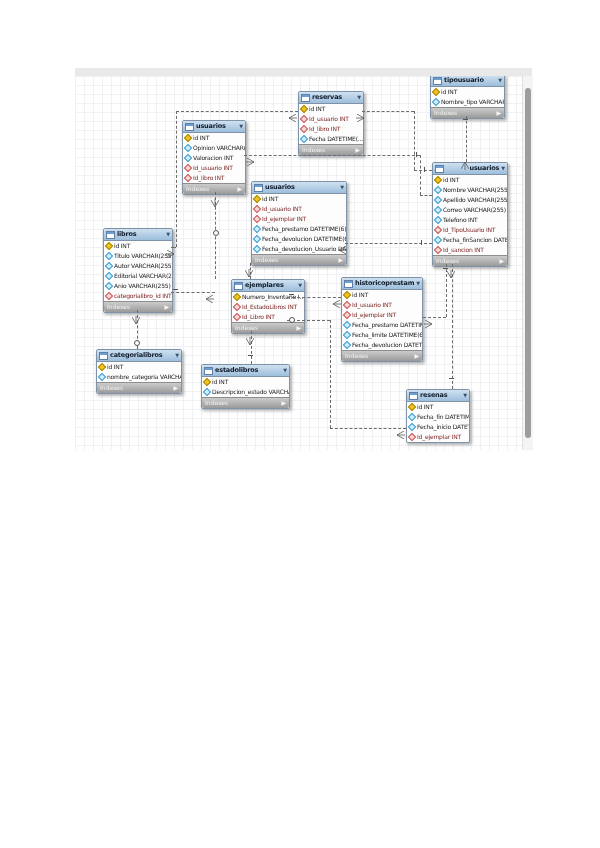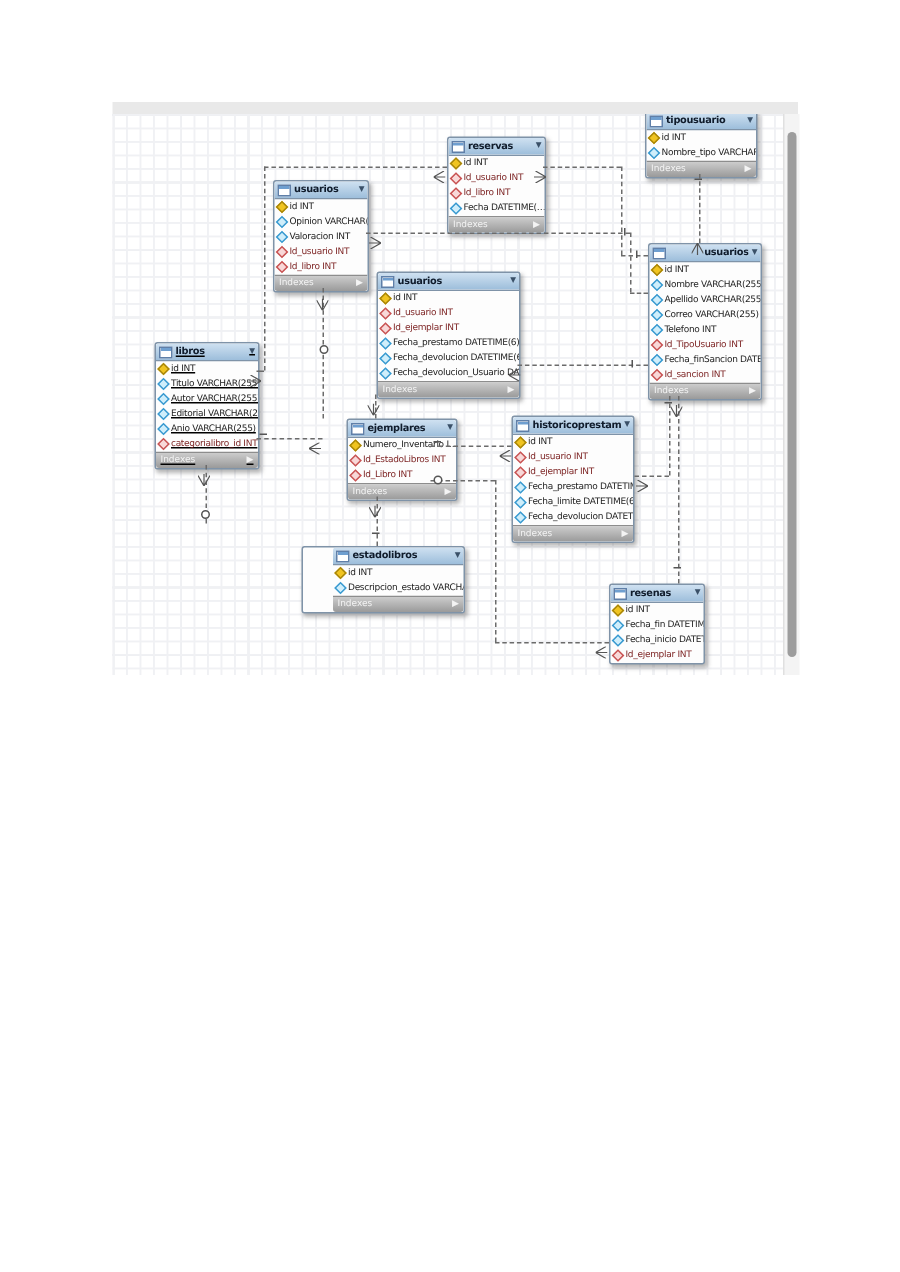--- a/index.html
+++ b/index.html
@@ -210,21 +210,21 @@
         </div>
         <div class="trow">
           <span class="di d-col"></span>
           <span>Fecha_devolucion_Usuario DATETIME(6)</span>
         </div>
         <div class="tfoot">
           <span>Indexes</span>
           <span>▶</span>
         </div>
       </div>
-      <div class="tbl" style="left: 28px; top: 152px; width: 68px; text-decoration: underline;">
+      <div class="tbl" style="left: 28px; top: 152px; width: 68px;">
         <div class="thead">
           <span class="tbl-icon"></span>
           <span class="tname">libros</span>
           <span class="arrow">▼</span>
         </div>
         <div class="trow">
           <span class="di d-pk"></span>
           <span>id INT</span>
         </div>
         <div class="trow">
@@ -303,21 +303,40 @@
         </div>
         <div class="trow">
           <span class="di d-col"></span>
           <span>Fecha_devolucion DATETIME…</span>
         </div>
         <div class="tfoot">
           <span>Indexes</span>
           <span>▶</span>
         </div>
       </div>
-      <div class="tbl" style="left: 126px; top: 288px; width: 87px; padding-left: 20px;">
+      <div class="tbl" style="left: 21px; top: 273px; width: 84px;">
+        <div class="thead">
+          <span class="tbl-icon"></span>
+          <span class="tname">categorialibros</span>
+          <span class="arrow">▼</span>
+        </div>
+        <div class="trow">
+          <span class="di d-pk"></span>
+          <span>id INT</span>
+        </div>
+        <div class="trow">
+          <span class="di d-col"></span>
+          <span>nombre_categoria VARCHAR(255)</span>
+        </div>
+        <div class="tfoot">
+          <span>Indexes</span>
+          <span>▶</span>
+        </div>
+      </div>
+      <div class="tbl" style="left: 126px; top: 288px; width: 87px;">
         <div class="thead">
           <span class="tbl-icon"></span>
           <span class="tname">estadolibros</span>
           <span class="arrow">▼</span>
         </div>
         <div class="trow">
           <span class="di d-pk"></span>
           <span>id INT</span>
         </div>
         <div class="trow">

